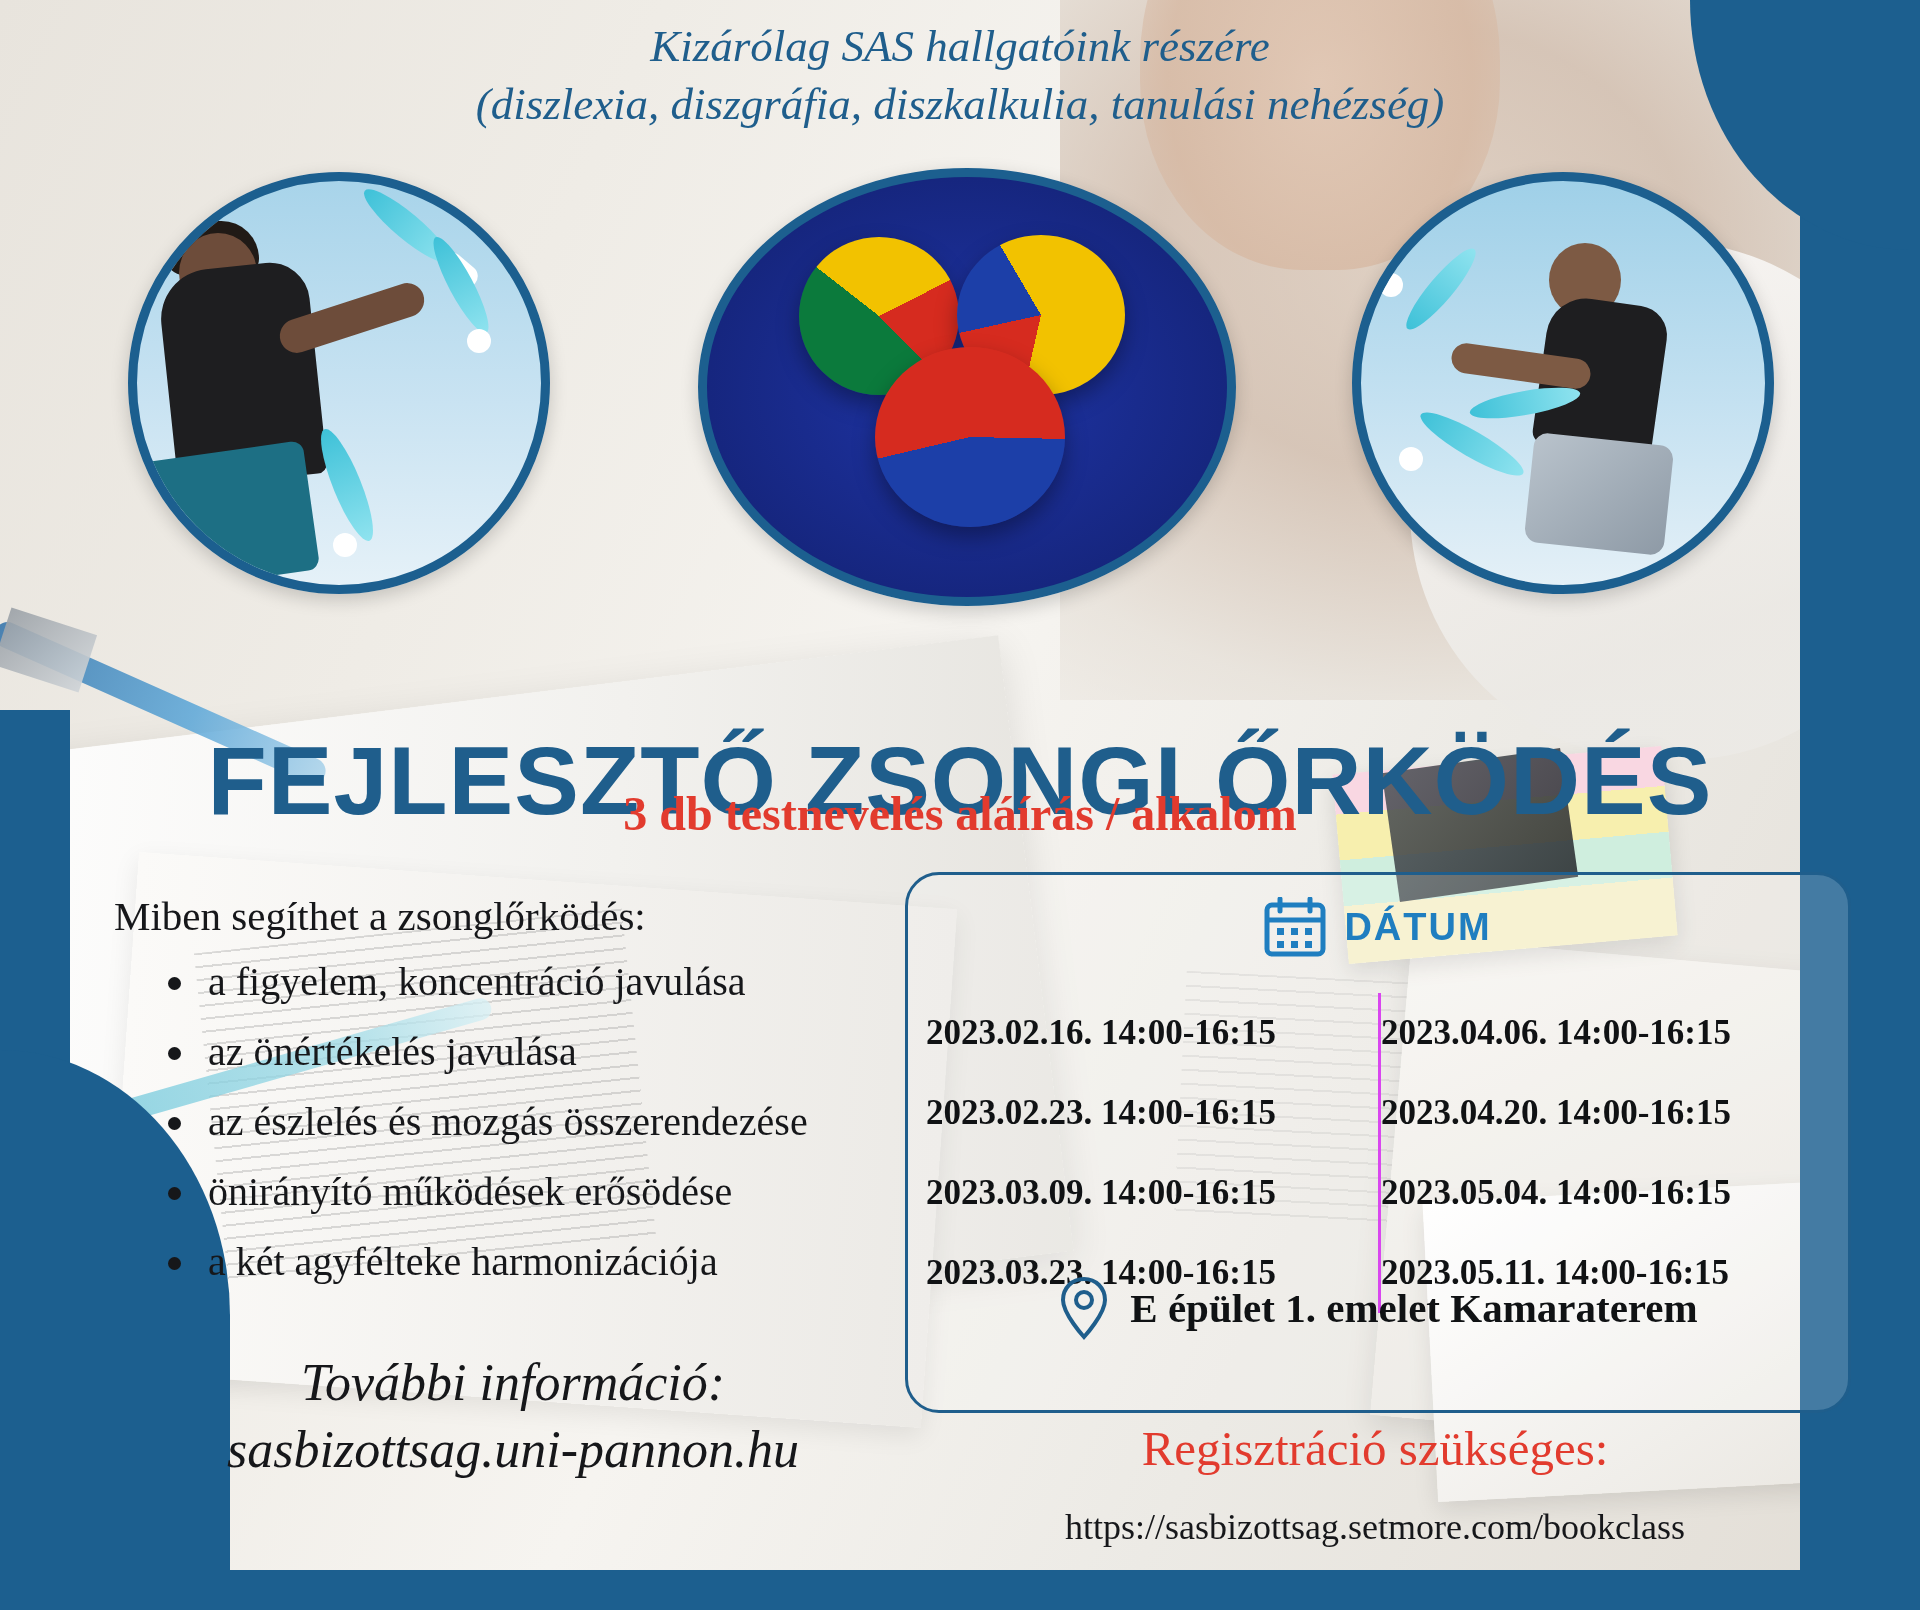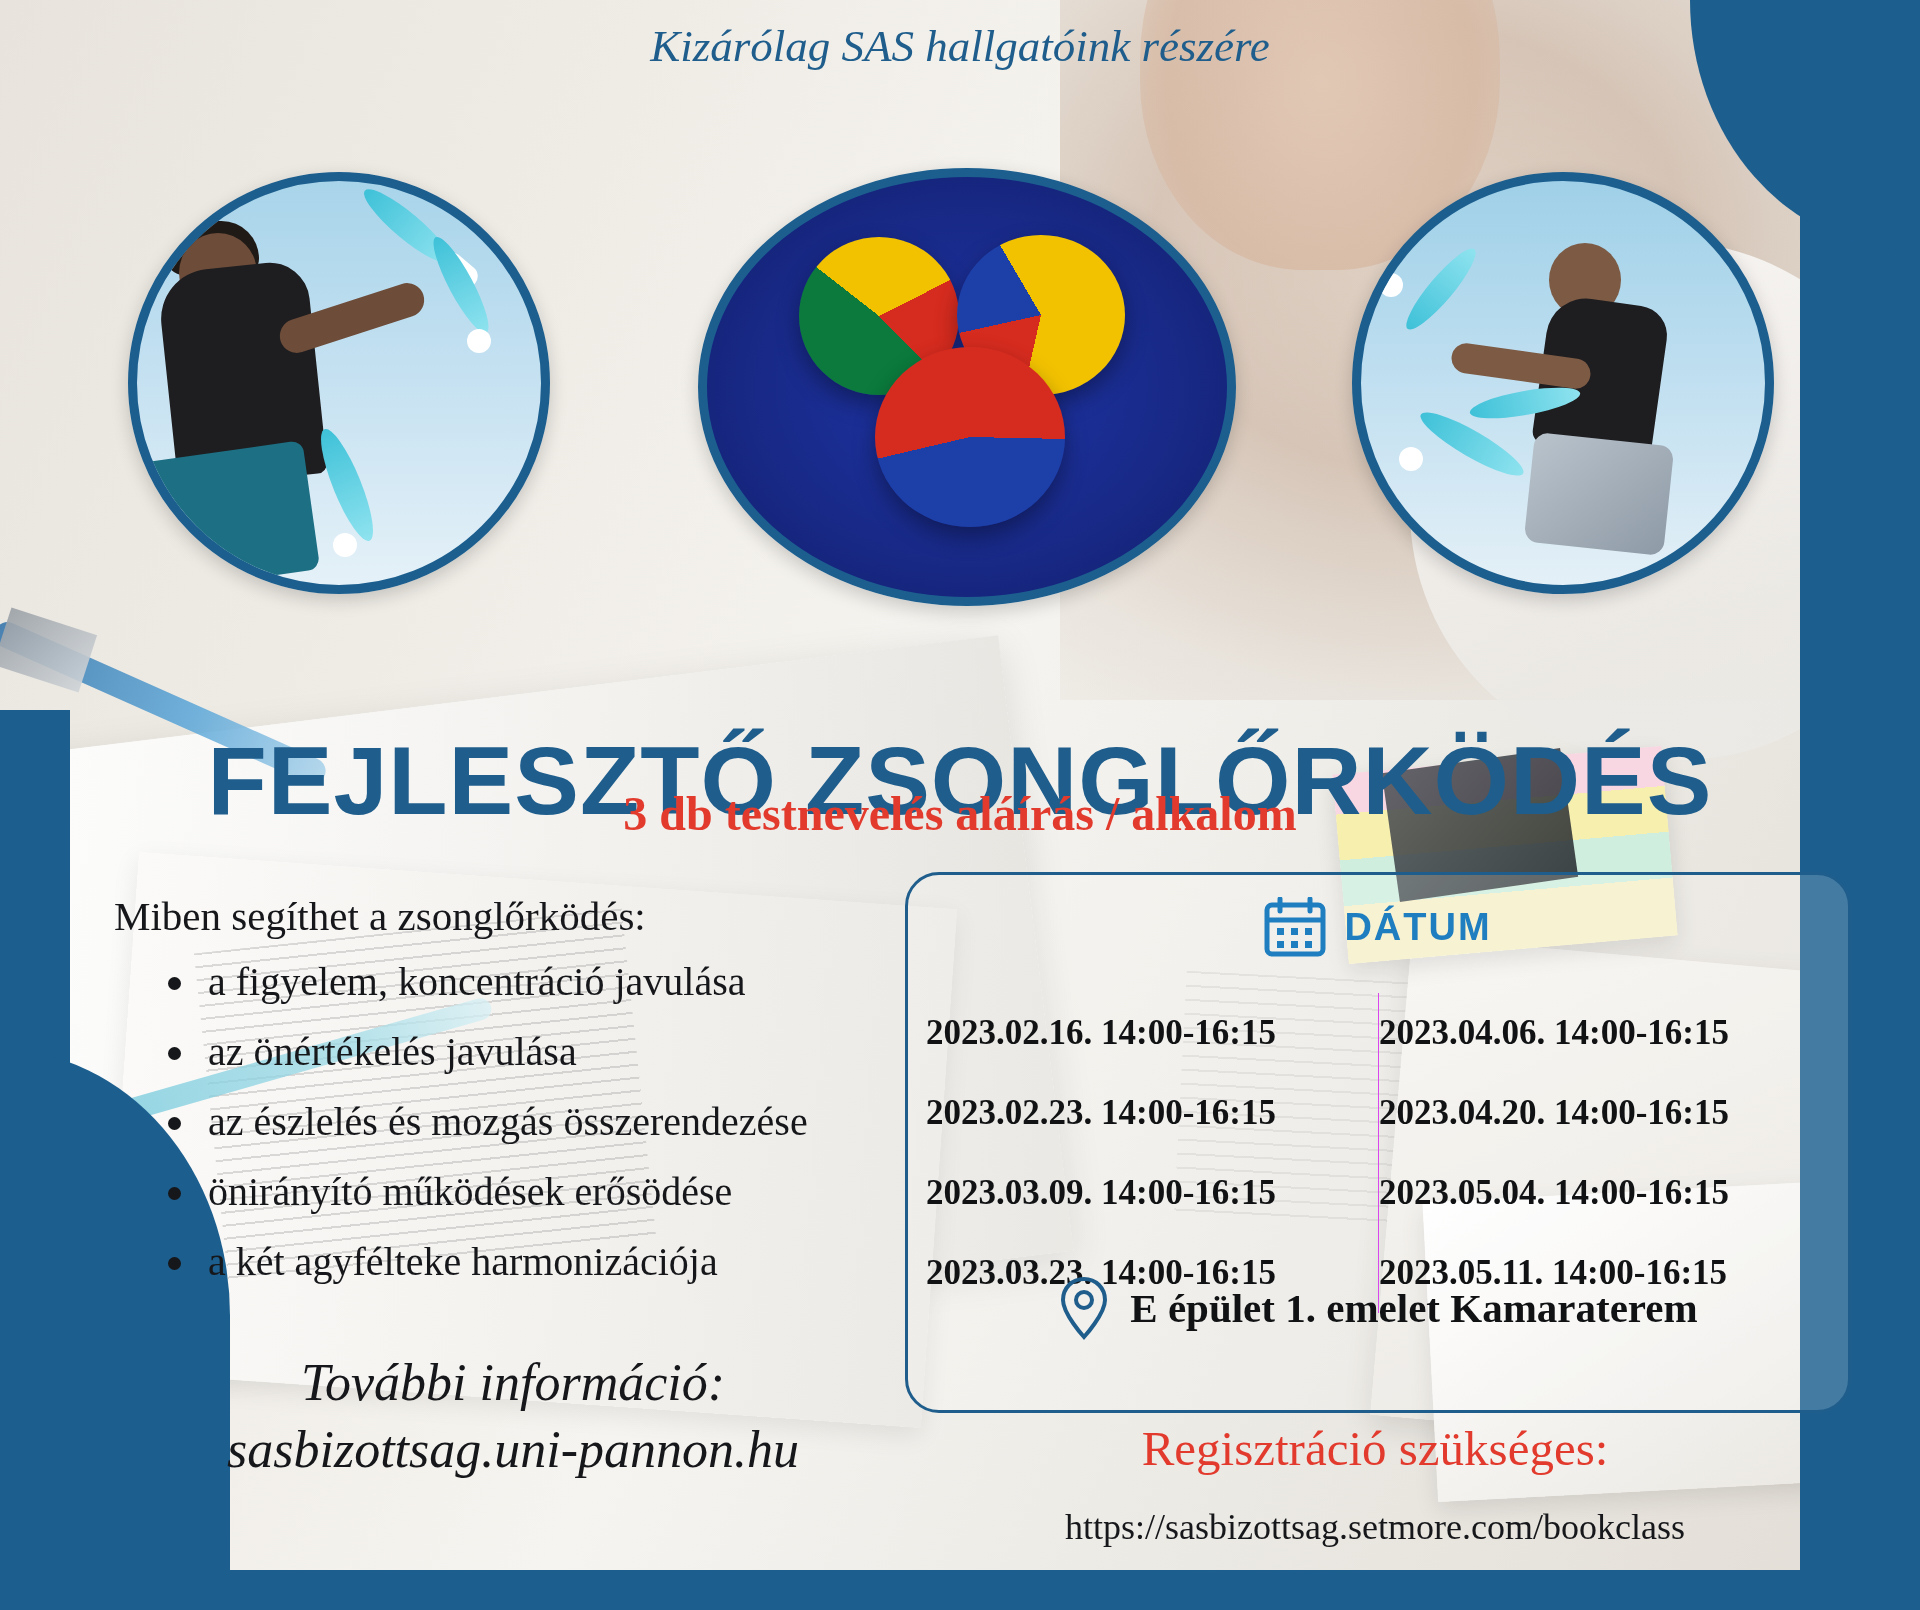--- a/index.html
+++ b/index.html
@@ -446,21 +446,21 @@
   }
   .date-grid .cell {
     font-family: Liberation Serif, serif;
     font-weight: bold;
     font-size: 35px;
     color: #101214;
     text-align: left;
     padding: 20px 0;
   }
   .date-grid .cell.col2 {
-    border-left: 1px solid #d946ef;
+    border-left: 3px solid #d946ef;
   }
   .venue {
     position: absolute;
     left: 0; top: 400px;
     width: 940px;
     display: flex;
     align-items: center;
     justify-content: center;
     gap: 20px;
   }
@@ -514,20 +514,21 @@
   <div class="corner-right-strip"></div>
   <div class="corner-top-right"></div>
   <div class="corner-left-strip"></div>
   <div class="corner-bottom-left"></div>
   <div class="corner-bottom-strip"></div>
 
   <div class="content">
 
     <div class="eyebrow">
       <span>Kizárólag SAS hallgatóink részére</span>
+      <span class="line2">(diszlexia, diszgráfia, diszkalkulia, tanulási nehézség)</span>
     </div>
 
     <div class="circle circle-left">
       <div class="jug-hair"></div>
       <div class="jug-head"></div>
       <div class="jug-body"></div>
       <div class="jug-legs"></div>
       <div class="jug-arm"></div>
       <div class="club c1"></div>
       <div class="club c2"></div>

